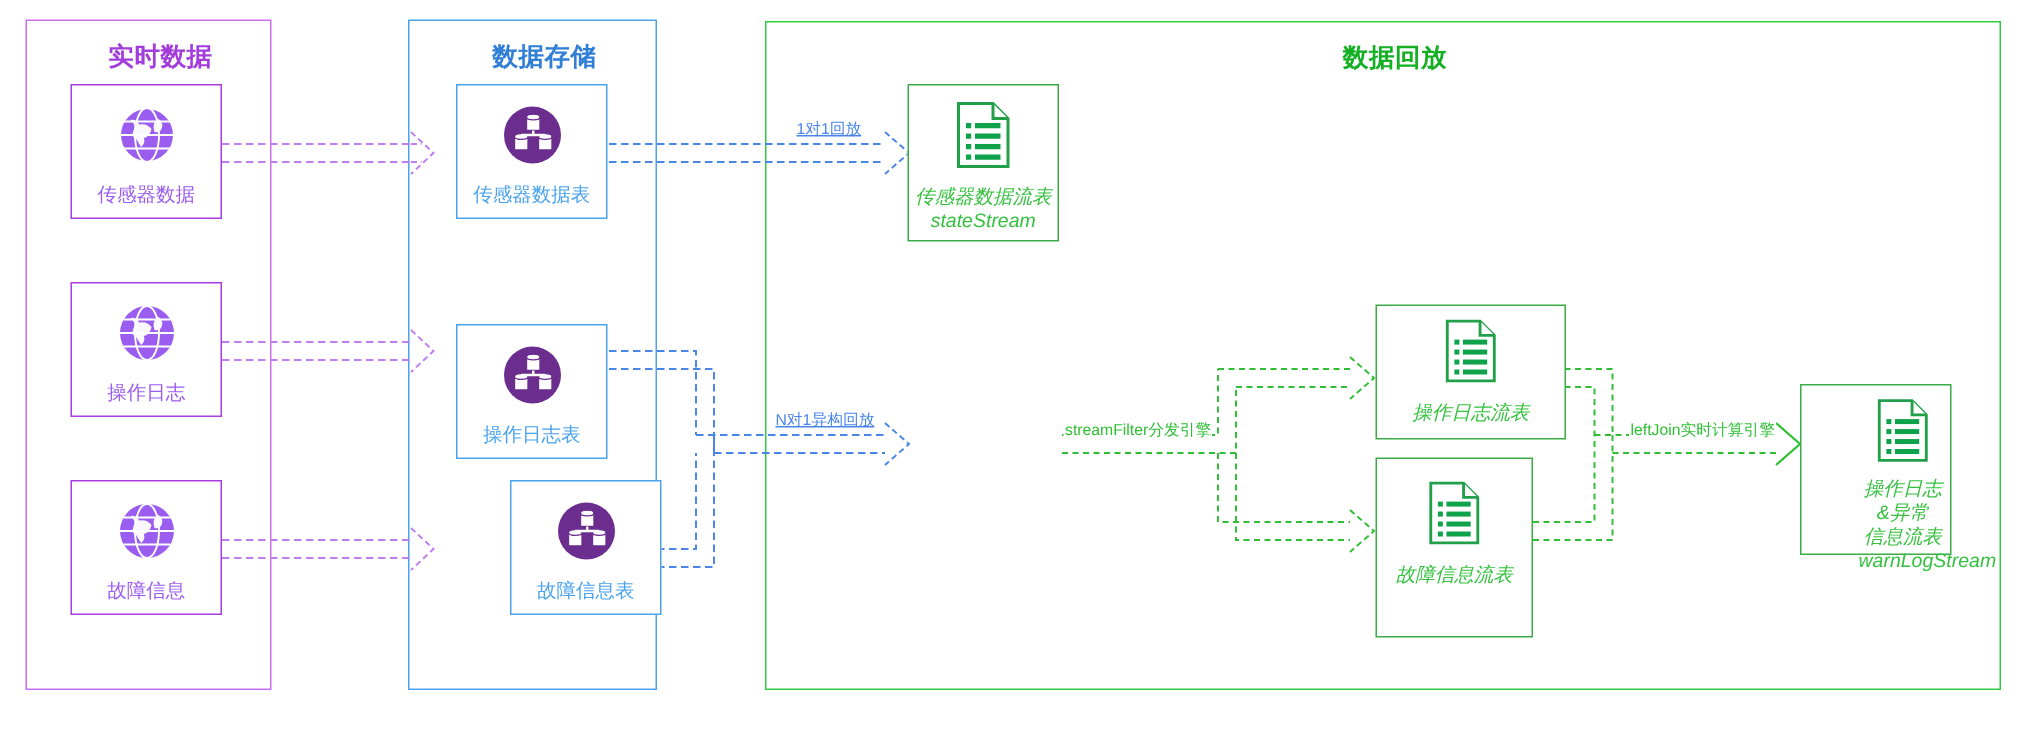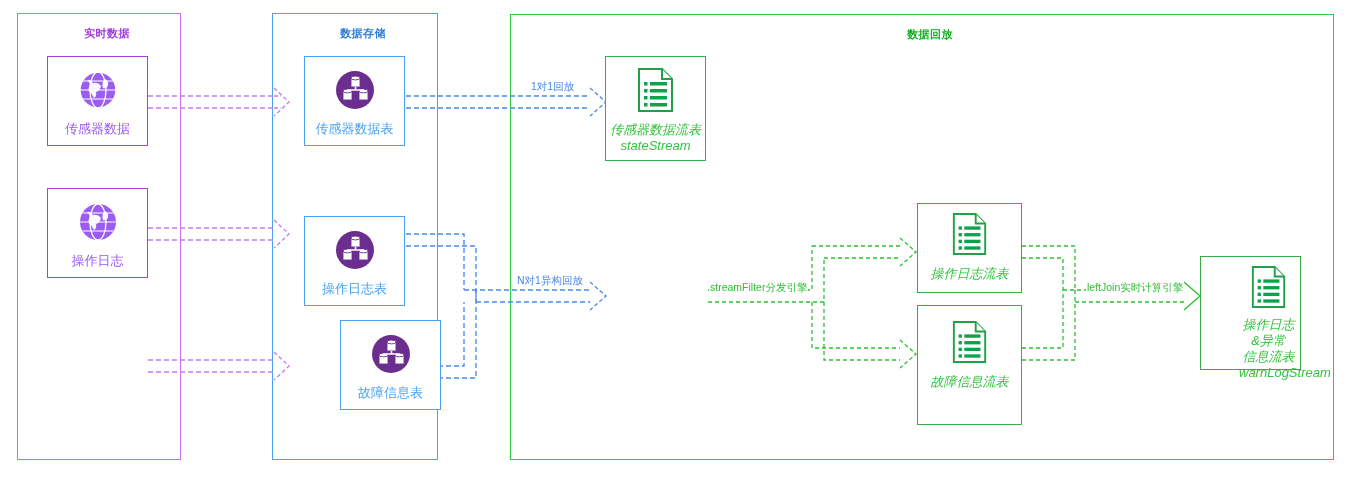--- a/index.html
+++ b/index.html
@@ -3,21 +3,21 @@
 <meta charset="utf-8">
 <style>
   html,body{margin:0;padding:0;background:#ffffff;}
   body{font-family:"Liberation Sans","DejaVu Sans",sans-serif;}
   #canvas{position:relative;width:1358px;height:486px;overflow:hidden;background:#fff;}
   svg#wires{position:absolute;left:0;top:0;width:1358px;height:486px;pointer-events:none;}
 
   .group{position:absolute;box-sizing:border-box;background:transparent;}
   .group > .group-title{
     position:absolute;left:16px;right:0;top:12px;text-align:center;
-    font-size:11px;font-weight:bold;letter-spacing:.4px;
+    font-size:17px;font-weight:bold;letter-spacing:.4px;
   }
   .grp-realtime{border:1.4px solid #c96ef0;}
   .grp-realtime .group-title{color:#a23ddc;}
   .grp-storage{border:1.4px solid #4aa3ef;}
   .grp-storage .group-title{color:#2f7fd6;}
   .grp-replay{border:1.4px solid #2ecc40;}
   .grp-replay .group-title{color:#14b024;}
 
   .node{position:absolute;box-sizing:border-box;background:#fff;
         display:flex;flex-direction:column;align-items:center;justify-content:flex-start;}
@@ -31,21 +31,21 @@
   .n-purple .label{color:#9b5cf0;}
   .n-blue{border:1.4px solid #4aa3ef;}
   .n-blue .label{color:#4aa3ef;}
   .n-green{border:1.4px solid #3aab45;font-style:italic;}
   .n-green .label{color:#35c13f;}
 
   .edge-label{
     position:absolute;font-size:10.5px;white-space:nowrap;
     background:#fff;padding:0 1px;line-height:12px;
   }
-  .lb-blue{color:#4a86e8;}
+  .lb-blue{color:#4a86e8;text-decoration:underline;}
   .lb-green{color:#2fbf35;}
 </style>
 </head>
 <body>
 
 <div id="canvas">
 
   <div class="group grp-realtime" style="left:17px;top:13px;width:164px;height:447px;">
     <div class="group-title">实时数据</div>
   </div>
@@ -157,20 +157,32 @@
         <circle cx="21" cy="21" r="18" fill="#9b5cf0"></circle>
         <ellipse cx="21" cy="21" rx="8" ry="18" fill="none" stroke="#ffffff" stroke-width="1.3"></ellipse>
         <path d="M3 21 L39 21 M5.5 12 L36.5 12 M5.5 30 L36.5 30" stroke="#ffffff" stroke-width="1.2" fill="none"></path>
         <path d="M10 11 q4 3 2 7 q-2 4 2 6 l3 5 q3 -2 2 -6 q4 -1 5 -6 q-3 -4 -8 -3 q-3 -4 -6 -3 z" fill="#ffffff" opacity="0.95"></path>
         <path d="M28 10 q4 2 3 6 q-1 4 -5 3 q-2 -5 2 -9 z" fill="#ffffff" opacity="0.95"></path>
       </svg>
     </span>
     <span class="label" style="margin-top:6px;">操作日志</span>
   </div>
 
+  <div class="node n-purple" style="left:47px;top:320px;width:101px;height:90px;">
+    <span class="icon" style="margin-top:12px;">
+      <svg width="42" height="42" viewBox="0 0 42 42" xmlns="http://www.w3.org/2000/svg">
+        <circle cx="21" cy="21" r="18" fill="#9b5cf0"></circle>
+        <ellipse cx="21" cy="21" rx="8" ry="18" fill="none" stroke="#ffffff" stroke-width="1.3"></ellipse>
+        <path d="M3 21 L39 21 M5.5 12 L36.5 12 M5.5 30 L36.5 30" stroke="#ffffff" stroke-width="1.2" fill="none"></path>
+        <path d="M10 11 q4 3 2 7 q-2 4 2 6 l3 5 q3 -2 2 -6 q4 -1 5 -6 q-3 -4 -8 -3 q-3 -4 -6 -3 z" fill="#ffffff" opacity="0.95"></path>
+        <path d="M28 10 q4 2 3 6 q-1 4 -5 3 q-2 -5 2 -9 z" fill="#ffffff" opacity="0.95"></path>
+      </svg>
+    </span>
+    <span class="label" style="margin-top:6px;">故障信息</span>
+  </div>
 
   <div class="node n-blue" style="left:304px;top:56px;width:101px;height:90px;">
     <span class="icon" style="margin-top:10px;">
       <svg width="46" height="46" viewBox="0 0 46 46" xmlns="http://www.w3.org/2000/svg">
         <circle cx="23" cy="23" r="19" fill="#6b2e8e"></circle>
         <g fill="#ffffff" stroke="#6b2e8e" stroke-width="0.9">
           <rect x="19" y="11" width="9" height="9" rx="0.5"></rect>
           <ellipse cx="23.5" cy="11" rx="4.5" ry="1.9"></ellipse>
           <rect x="11" y="24" width="9" height="9" rx="0.5"></rect>
           <ellipse cx="15.5" cy="24" rx="4.5" ry="1.9"></ellipse>
@@ -234,21 +246,21 @@
           <rect x="8" y="36" width="3.5" height="3.5"></rect>
             <rect x="14" y="36" width="17" height="3.5"></rect>
         </g>
       </svg>
     </span>
     <span class="label" style="margin-top:5px;">传感器数据流表</span>
     <span class="label">stateStream</span>
   </div>
 
 
-  <div class="node n-green" style="left:917px;top:203px;width:105px;height:90px;">
+  <div class="node n-green" style="left:917px;top:203px;width:127px;height:90px;">
     <span class="icon" style="margin-top:8px;">
       <svg width="38" height="44" viewBox="0 0 40 46" xmlns="http://www.w3.org/2000/svg">
         <path d="M3 2 L26 2 L36 12 L36 44 L3 44 Z" fill="#ffffff" stroke="#21a049" stroke-width="2"></path>
         <path d="M26 2 L26 12 L36 12" fill="#ffffff" stroke="#21a049" stroke-width="2"></path>
         <g fill="#0ea34a">
           <rect x="8" y="15" width="3.5" height="3.5"></rect>
             <rect x="14" y="15" width="17" height="3.5"></rect>
           <rect x="8" y="22" width="3.5" height="3.5"></rect>
             <rect x="14" y="22" width="17" height="3.5"></rect>
           <rect x="8" y="29" width="3.5" height="3.5"></rect>

